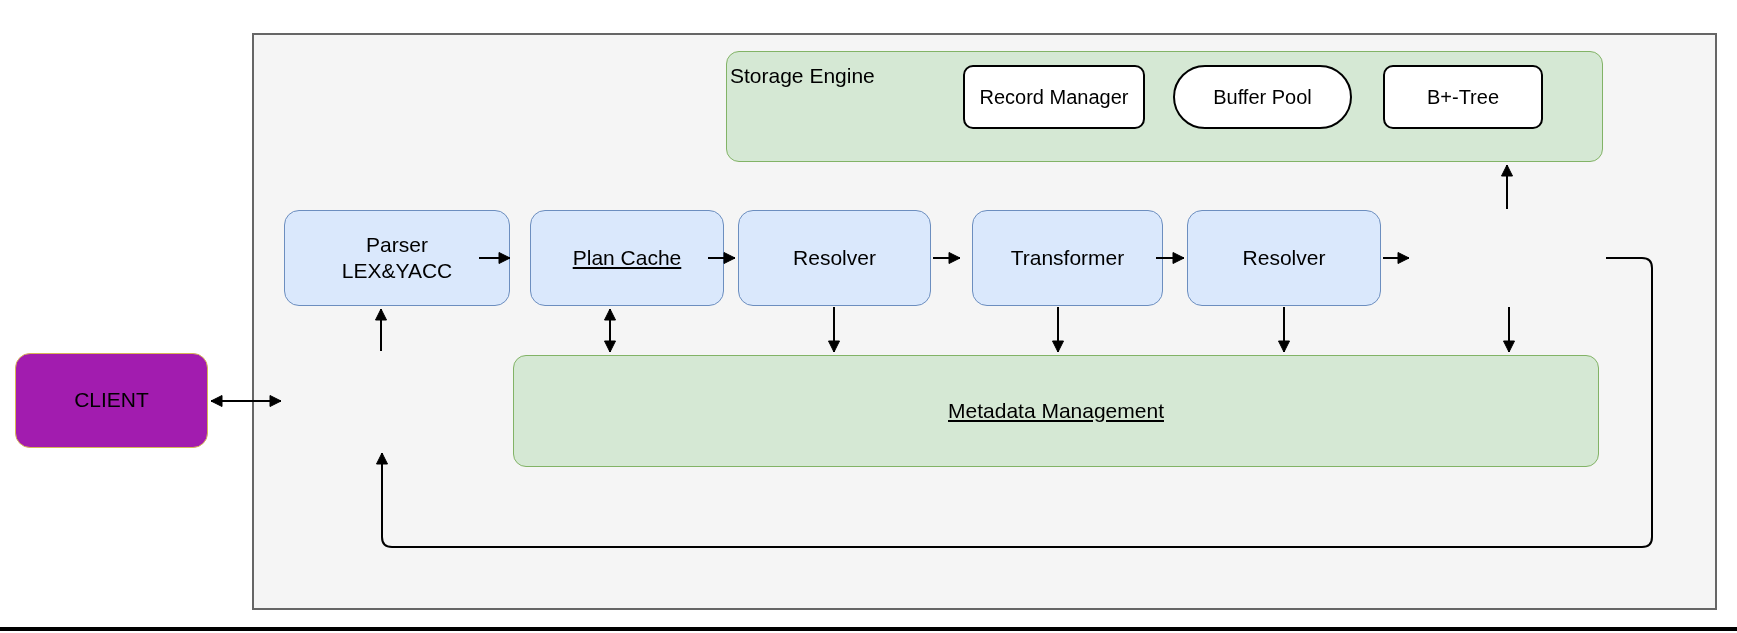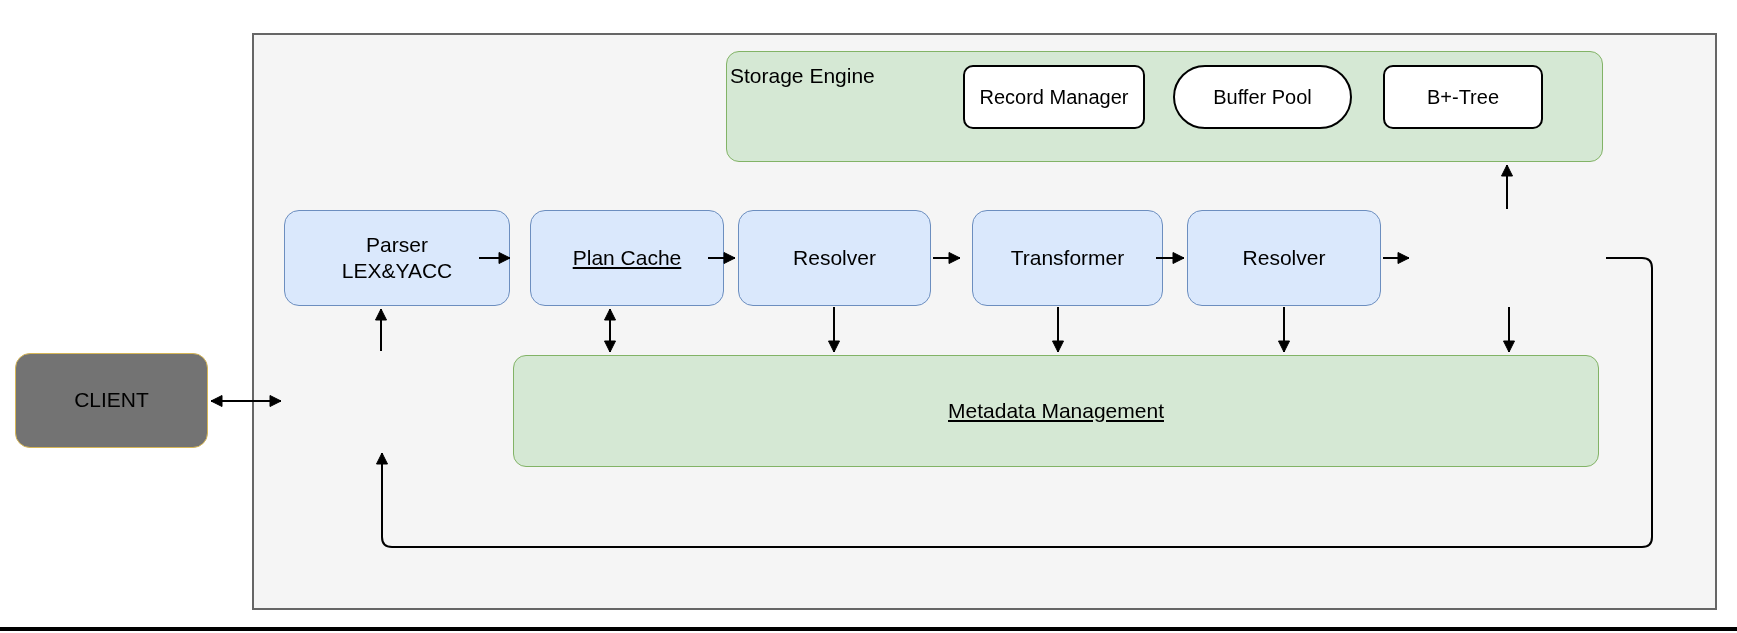--- a/index.html
+++ b/index.html
@@ -15,21 +15,21 @@
     text-align:center; font-size:21px; line-height:1.25;
   }
 
   
   .outer {
     left:252px; top:33px; width:1465px; height:577px;
     background:#F5F5F5; border:2px solid #666666;
   }
 
   
-  .yellow { background:#737373; border:1.5px solid #D6B656; border-radius:15px; }
+  .yellow { background:#a21caf; border:1.5px solid #D6B656; border-radius:15px; }
   .client { left:15px;  top:353px; width:193px; height:95px; }
   .net    { left:284px; top:353px; width:194px; height:97px; }
 
   
   .blue { background:#DAE8FC; border:1.5px solid #6C8EBF; border-radius:15px; }
   .parser      { left:284px;  top:210px; width:226px; height:96px; }
   .plan-cache  { left:530px;  top:210px; width:194px; height:96px;text-decoration:underline; }
   .resolver    { left:738px;  top:210px; width:193px; height:96px; }
   .transformer { left:963px;  top:210px; width:191px; height:96px;margin-left:9px; }
   .optimizer   { left:1187px; top:210px; width:194px; height:96px; }

